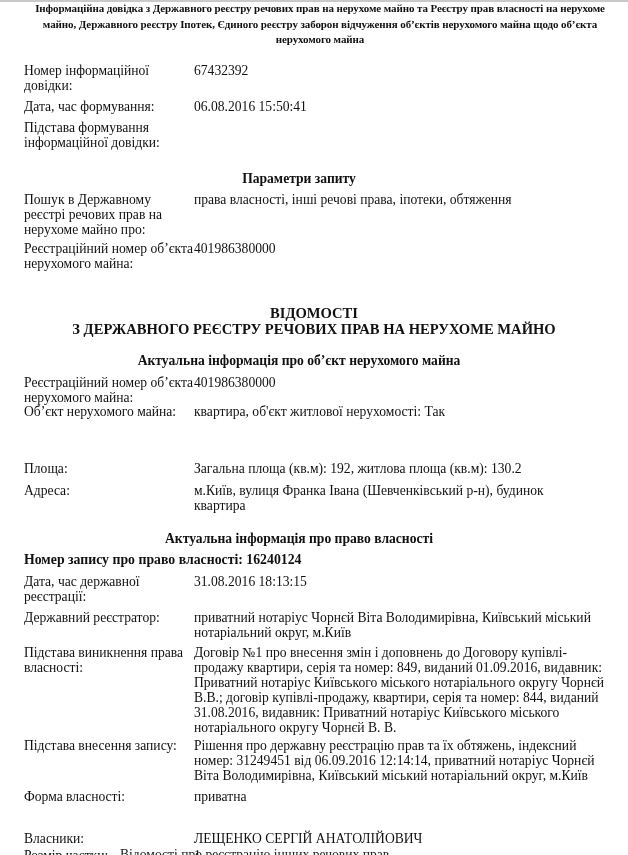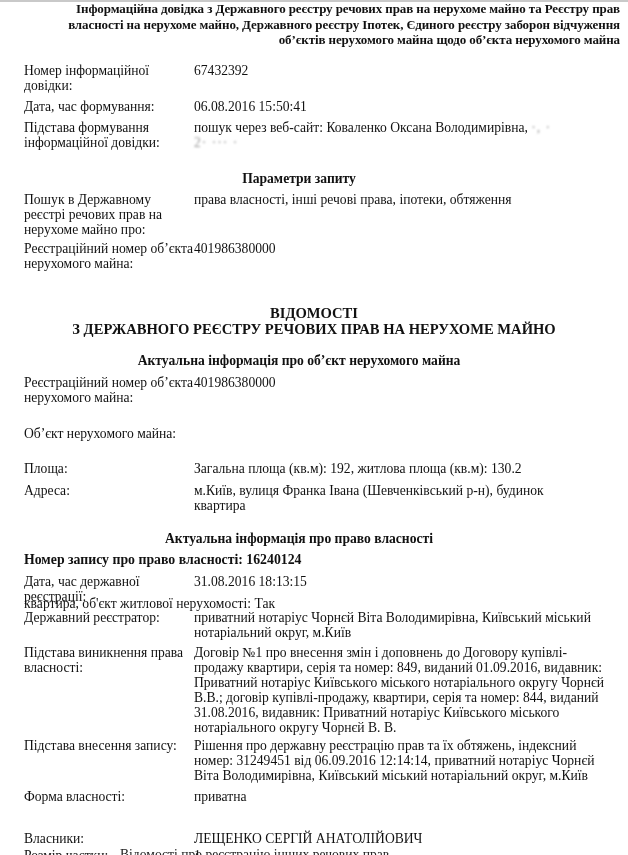--- a/index.html
+++ b/index.html
@@ -20,23 +20,23 @@
   .top-rule {
     position: absolute;
     left: 0; top: 0;
     width: 628px; height: 2px;
     background: #c9c9c9;
   }
   .doc-title {
     position: absolute;
     left: 20px; top: 1px;
     width: 600px;
-    text-align: right;
+    text-align: center;
     font-weight: bold;
-    font-size: 13px;
+    font-size: 11px;
     line-height: 15.5px;
     letter-spacing: -0.1px;
   }
   .row {
     position: absolute;
     left: 24px;
     width: 596px;
     display: flex;
   }
   .row .label {
@@ -102,25 +102,20 @@
 <div class="row" style="top:63px;">
   <div class="label">Номер інформаційної довідки:</div>
   <div class="value">67432392</div>
 </div>
 <div class="row" style="top:99px;">
   <div class="label">Дата, час формування:</div>
   <div class="value">06.08.2016 15:50:41</div>
 </div>
 <div class="row" style="top:120px;">
   <div class="label">Підстава формування інформаційної довідки:</div>
-  <div class="value">
-    <span>пошук через веб-сайт: Коваленко Оксана Володимирівна,</span>
-    <span class="redact">·, ·</span><br>
-    <span class="redact">2· ··· ·</span>
-  </div>
 </div>
 
 <div class="section-heading" style="top:171px;">Параметри запиту</div>
 <div class="row" style="top:192px;">
   <div class="label">Пошук в Державному реєстрі речових прав на нерухоме майно про:</div>
   <div class="value">права власності, інші речові права, іпотеки, обтяження</div>
 </div>
 <div class="row" style="top:241px;">
   <div class="label">Реєстраційний номер об’єкта нерухомого майна:</div>
   <div class="value">401986380000</div>
@@ -129,21 +124,21 @@
 <div class="big-heading" style="top:305px;">
   <div>ВІДОМОСТІ</div>
   <div>З ДЕРЖАВНОГО РЕЄСТРУ РЕЧОВИХ ПРАВ НА НЕРУХОМЕ МАЙНО</div>
 </div>
 
 <div class="section-heading" style="top:353px;">Актуальна інформація про об’єкт нерухомого майна</div>
 <div class="row" style="top:375px;">
   <div class="label">Реєстраційний номер об’єкта нерухомого майна:</div>
   <div class="value">401986380000</div>
 </div>
-<div class="row" style="top:426px;flex-direction:column;">
+<div class="row" style="top:404px;">
   <div class="label">Об’єкт нерухомого майна:</div>
   <div class="value">квартира, об'єкт житлової нерухомості: Так</div>
 </div>
 <div class="row" style="top:461px;">
   <div class="label">Площа:</div>
   <div class="value">Загальна площа (кв.м): 192, житлова площа (кв.м): 130.2</div>
 </div>
 <div class="row" style="top:483px;">
   <div class="label">Адреса:</div>
   <div class="value">

